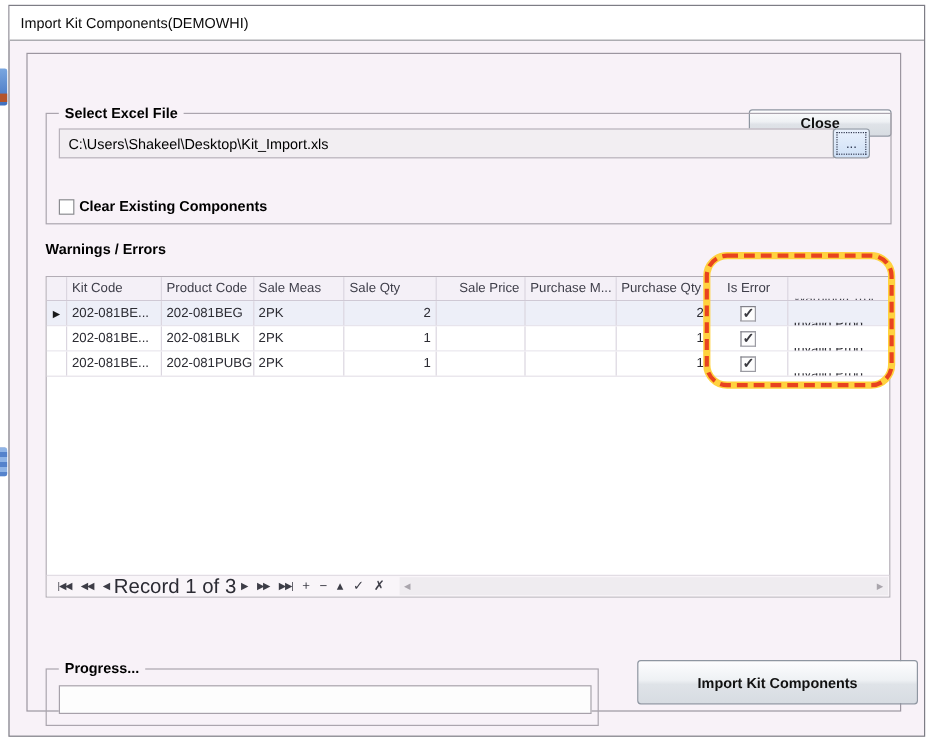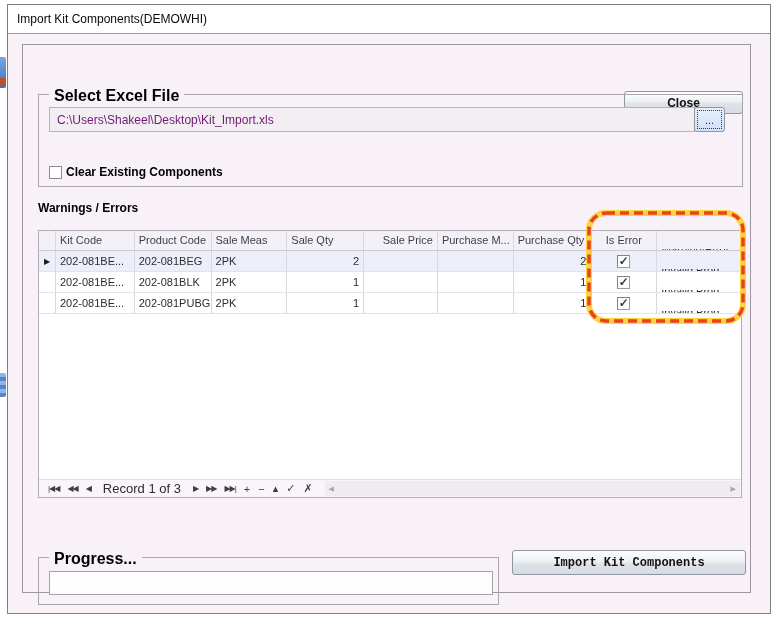--- a/index.html
+++ b/index.html
@@ -17,30 +17,30 @@
             background:#f8f2f8; border:1px solid #7d7d85; }
   .titlebar { height:29px; background:#ffffff; border-bottom:1px solid #98989e;
               display:flex; align-items:center; padding-left:9px; font-size:12px; color:#090909; }
 
   .panel { position:absolute; left:14px; top:39px; width:729px; height:549px; border:1px solid #9c96a0; }
 
   .btn { position:absolute; display:flex; align-items:center; justify-content:center;
          background:linear-gradient(#fdfdfe,#eef1f4 45%,#dfe3e8 55%,#d7dce2);
          border:1px solid #8e96a1; border-radius:3px; font-weight:700; font-size:12px; color:#111; cursor:default; }
   .close-btn { left:601px; top:14px; width:119px; height:23px;margin-top:32px; }
-  .import-btn { left:489px; top:505px; width:234px; height:25px;font-family:Liberation Mono, monospace; }
+  .import-btn { left:508px; top:505px; width:234px; height:37px; }
 
   .groupbox { position:absolute; border:1px solid #aba5ae; }
   .gb-label { position:absolute; top:-8px; left:10px; background:#f8f2f8; padding:0 5px;
-              font-weight:700; font-size:16px; color:#000; white-space:nowrap; }
+              font-weight:700; font-size:12px; color:#000; white-space:nowrap; }
   .gb-file { left:15px; top:49px; width:705px; height:93px; }
   .gb-progress { left:15px; top:512px; width:461px; height:48px; }
 
   .file-input { position:absolute; left:10px; top:12px; width:646px; height:25px;
-                background:#f2eef2; border:1px solid #b8b2bb; color:#701a75; font-size:12px;
+                background:#f2eef2; border:1px solid #b8b2bb; color:#000000; font-size:12px;
                 padding:0 7px; font-family:"Liberation Sans",sans-serif; }
   .browse-btn { position:absolute; left:655px; top:12px; width:31px; height:25px;
                 background:linear-gradient(#e9f1fc,#cfe0f6); border:1px solid #8e96a1; border-radius:3px;
                 font-size:11px; color:#27314a; display:flex; align-items:center; justify-content:center; }
   .browse-btn::after { content:""; position:absolute; inset:2px; border:1px dotted #333a52; }
 
   .note { position:absolute; left:27px; top:96px; font-size:11.5px; font-weight:700; color:#9a0008; }
 
   .checkrow { position:absolute; left:26px; top:120px; display:flex; align-items:center; gap:4px; }
   .cb-box { width:13px; height:13px; background:#fff; border:1px solid #8b8b90; }
@@ -68,21 +68,21 @@
   .row-arrow { font-size:8px; color:#1a1a1a; }
   .gridcheck { display:inline-block; width:13px; height:13px; background:#fdfdfd;
                border:1px solid #9b9ba3; border-top-color:#82828a; border-left-color:#82828a;
                font-size:12px; line-height:11px; color:#3a3a40; text-align:center; font-weight:700; }
 
   
   .navigator { position:absolute; left:0; right:0; bottom:0; height:18px; background:#f9f5f9;
                border-top:1px solid #e2dde4; display:flex; align-items:center; padding-left:5px; }
   .nav-btn { font-size:8px; color:#3d3d47; margin:0 4px; letter-spacing:-1px; white-space:nowrap; }
   .nav-btn.big { font-size:11px; letter-spacing:0; }
-  .nav-text { font-size:13px; color:#2c2c34; margin:0 8px; white-space:nowrap; }
+  .nav-text { font-size:17px; color:#2c2c34; margin:0 0; white-space:nowrap; }
   .nav-scroll { flex:1; align-self:stretch; margin:1px 1px 1px 8px; background:#efecf0;
                 position:relative; }
   .nav-scroll .sa { position:absolute; top:4px; font-size:7px; color:#a9a5ac; }
   .nav-scroll .sa.l { left:4px; } .nav-scroll .sa.r { right:4px; }
 
   .progress-bar { position:absolute; left:10px; top:13px; width:444px; height:24px;
                   background:#fdfdfd; border:1px solid #a7a1aa; }
 
   .annotation { position:absolute; left:584px; top:208px; width:164px; height:118px; pointer-events:none; }
 </style>

